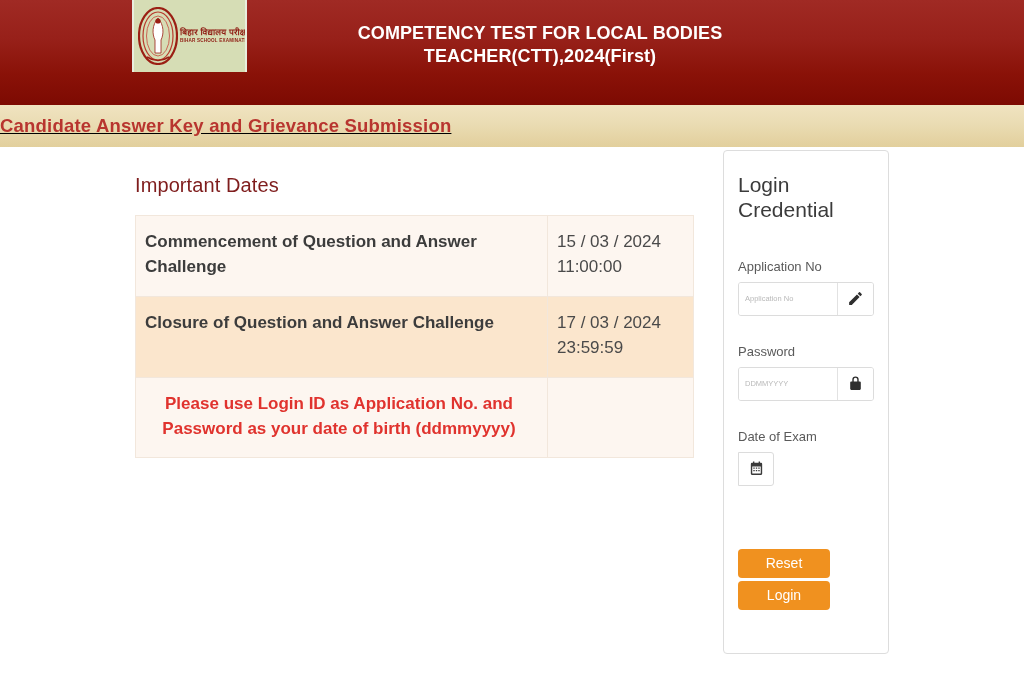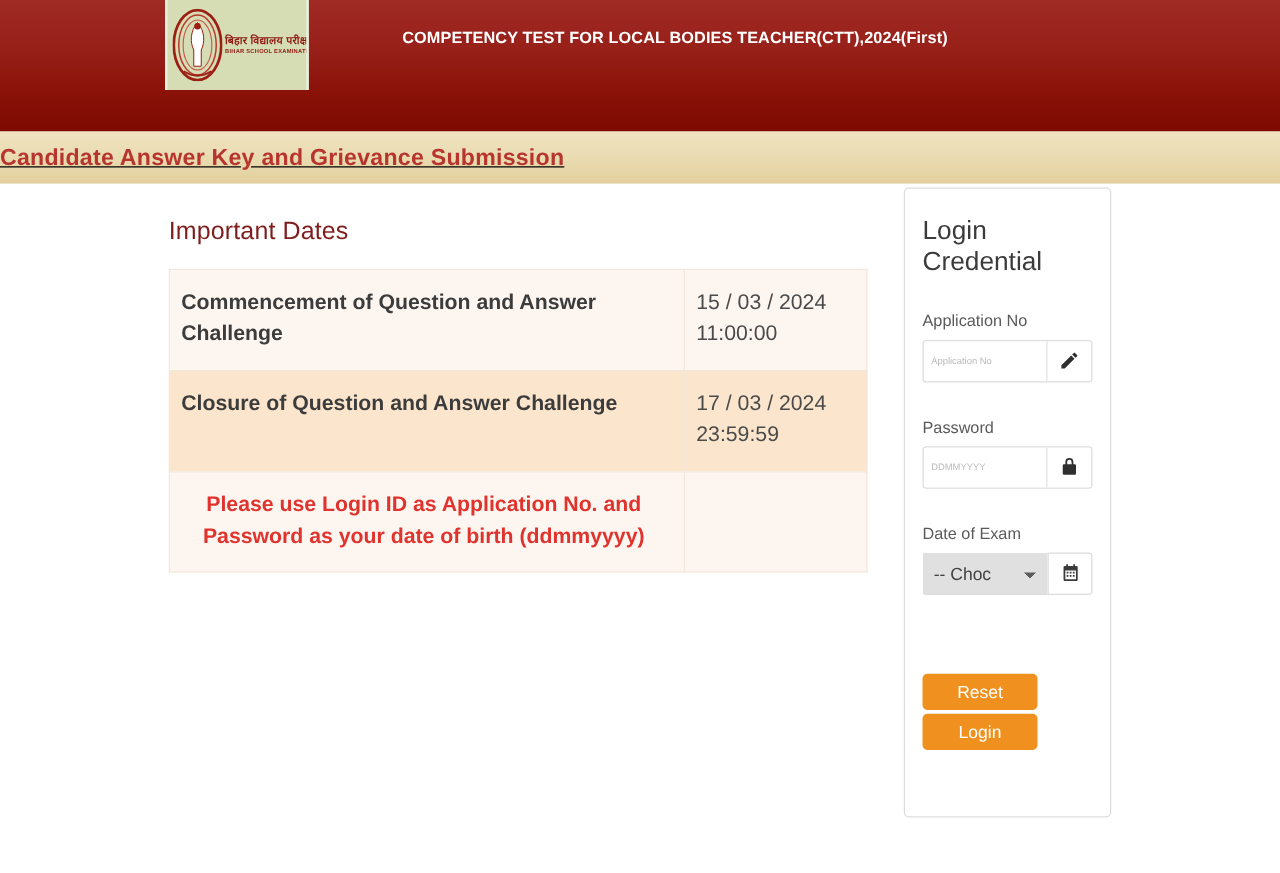--- a/index.html
+++ b/index.html
@@ -67,21 +67,21 @@
 
   .header-titles {
     position: absolute;
     left: 270px;
     top: 22px;
     width: 540px;
     text-align: center;
   }
   .title-en {
     color: #ffffff;
-    font-size: 13px;
+    font-size: 18px;
     font-weight: bold;
     line-height: 1.3;
     letter-spacing: 0.1px;
   }
   .title-hi {
     color: #ffffff;
     font-size: 13px;
     font-weight: bold;
     margin-top: 17px;
     font-family: "Liberation Sans", "DejaVu Sans", sans-serif;
@@ -167,21 +167,21 @@
     background: #ffffff;
     border: 1px solid #dddddd;
     border-radius: 4px;
     padding: 22px 14px 0 14px;
   }
   .login-title {
     font-size: 21px;
     color: #3b3b3b;
     line-height: 1.18;
     font-weight: normal;
-    margin-bottom: 26px;
+    margin-bottom: 36px;
   }
   .field-label {
     font-size: 13px;
     color: #5a5a5a;
     margin-bottom: 8px;
   }
   .field-row {
     display: flex;
     align-items: stretch;
     height: 34px;
@@ -341,23 +341,20 @@
       <input type="text" placeholder="DDMMYYYY" style="">
       <span class="field-addon">
         <svg width="17" height="17" viewBox="0 0 24 24" fill="#2f2f2f">
           <path d="M12 2a4.5 4.5 0 0 0-4.5 4.5V9H6a1.5 1.5 0 0 0-1.5 1.5v9A1.5 1.5 0 0 0 6 21h12a1.5 1.5 0 0 0 1.5-1.5v-9A1.5 1.5 0 0 0 18 9h-1.5V6.5A4.5 4.5 0 0 0 12 2zm0 2a2.5 2.5 0 0 1 2.5 2.5V9h-5V6.5A2.5 2.5 0 0 1 12 4z"></path>
         </svg>
       </span>
     </div>
 
     <div class="field-label">Date of Exam</div>
     <div class="select-row">
-      <select class="exam-select">
-        <option>-- Choc</option>
-      </select>
       <span class="select-addon">
         <svg width="17" height="17" viewBox="0 0 24 24" fill="#3a3a3a">
           <path d="M7 2v2H5.5A1.5 1.5 0 0 0 4 5.5v14A1.5 1.5 0 0 0 5.5 21h13a1.5 1.5 0 0 0 1.5-1.5v-14A1.5 1.5 0 0 0 18.5 4H17V2h-2v2H9V2H7zm-1 7h12v10H6V9z"></path>
           <path d="M7.5 10.5h2v2h-2zm3.5 0h2v2h-2zm3.5 0h2v2h-2zM7.5 14h2v2h-2zm3.5 0h2v2h-2zm3.5 0h2v2h-2z"></path>
         </svg>
       </span>
     </div>
 
     <div class="btn-stack">
       <button class="btn btn-reset">Reset</button>

